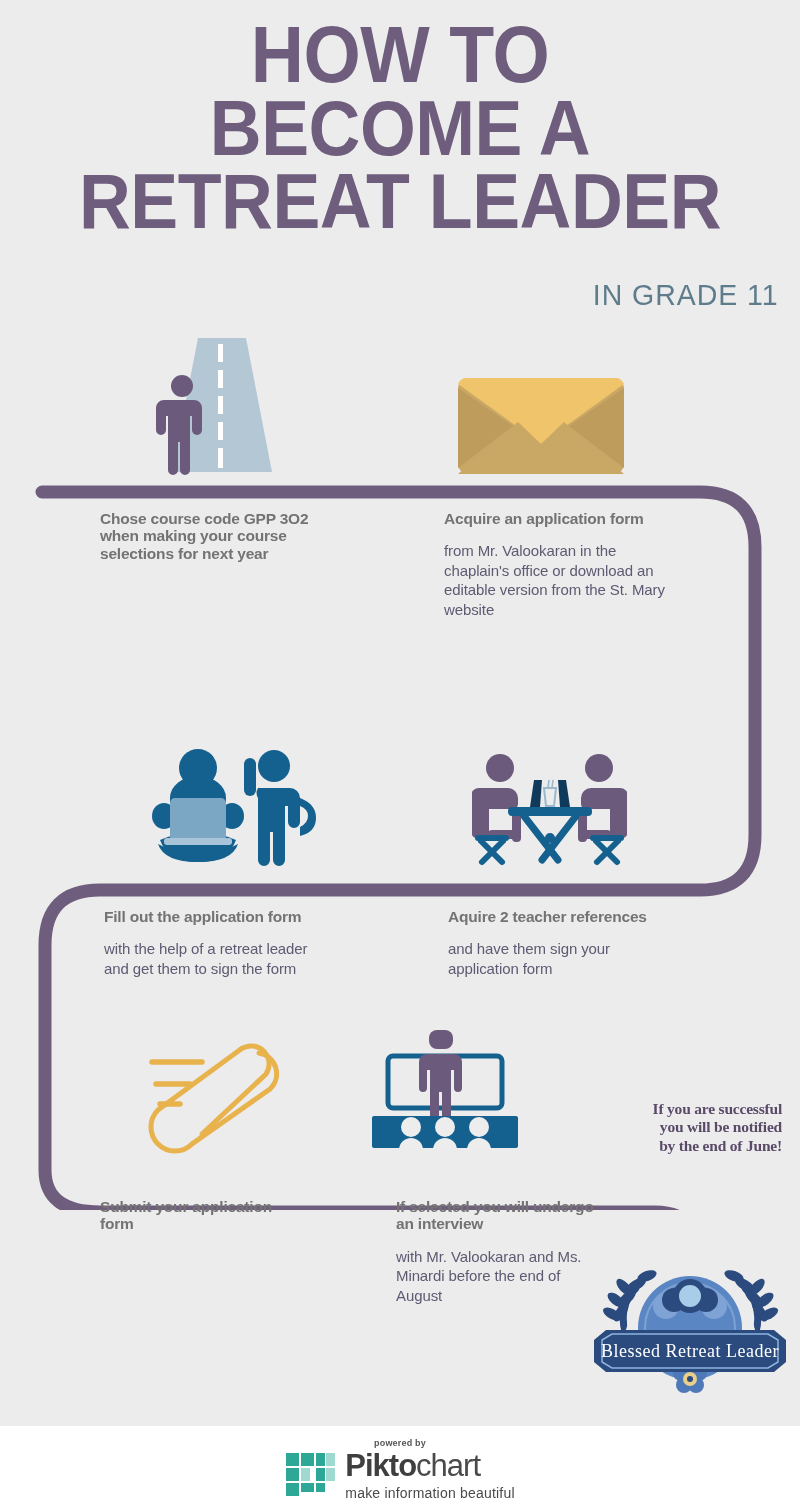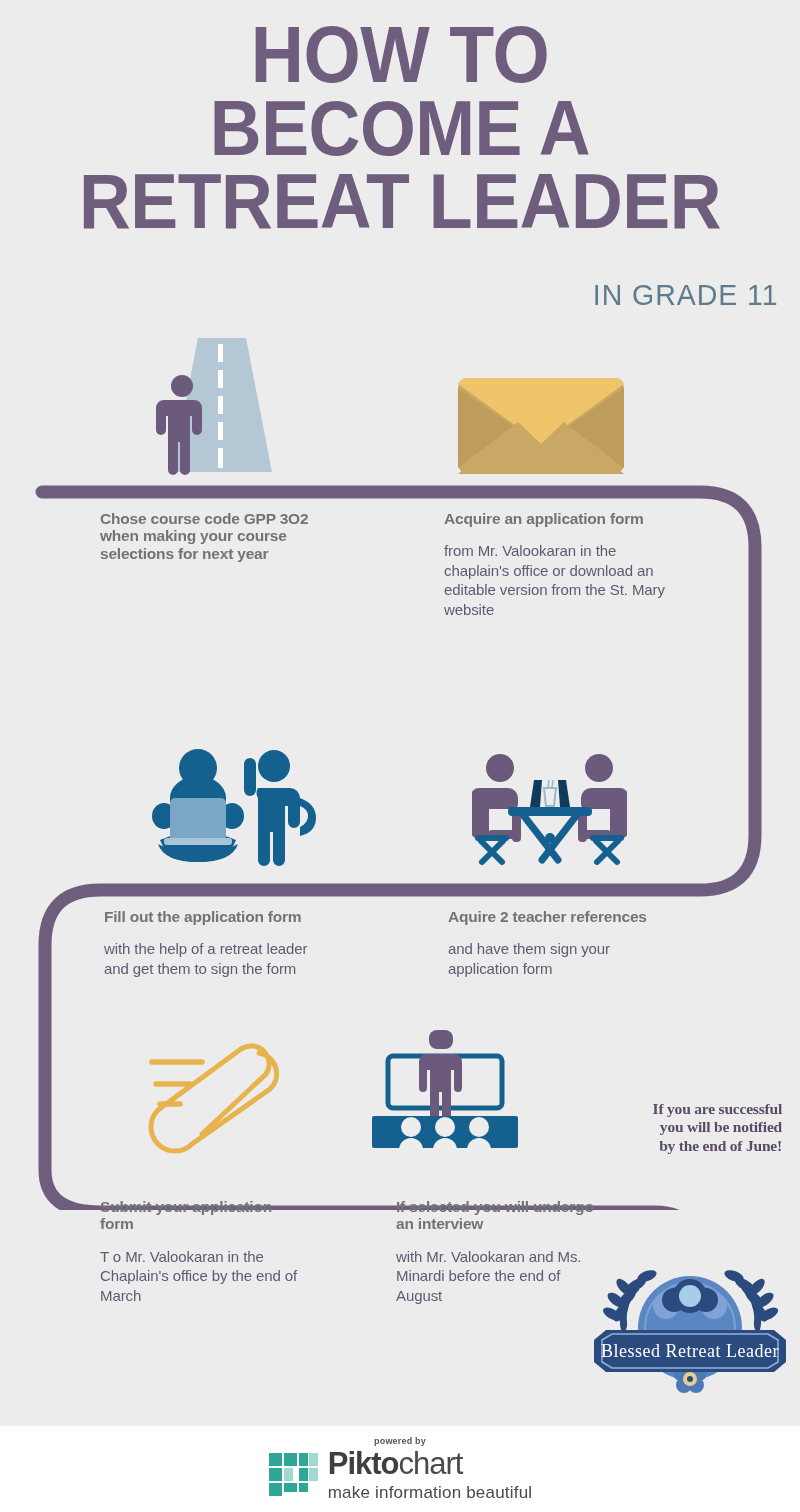--- a/index.html
+++ b/index.html
@@ -56,21 +56,21 @@
   
   .footer{
     position:absolute;left:0;bottom:0;width:800px;height:86px;
     background:#FFFFFF;display:flex;flex-direction:column;
     align-items:center;justify-content:center;
   }
   .pb{font-size:9px;color:#555;font-weight:bold;margin-bottom:2px;letter-spacing:0.2px;}
   .logo-row{display:flex;align-items:center;gap:8px;}
   .pikto-word{font-size:31px;color:#3F3F3F;font-weight:bold;letter-spacing:-1px;line-height:1;}
   .pikto-word em{font-style:normal;font-weight:normal;color:#4A4A4A;}
-  .pikto-tag{font-size:17px;color:#4A4A4A;letter-spacing:0.2px;margin-top:4px;}
+  .pikto-tag{font-size:14px;color:#4A4A4A;letter-spacing:0.2px;margin-top:4px;}
 </style>
 </head>
 <body>
 
 <div class="canvas">
 
   <div class="title-block">
     <div class="title-line t1">HOW TO</div>
     <div class="title-line t2">BECOME A</div>
     <div class="title-line t3">RETREAT LEADER</div>
@@ -214,21 +214,20 @@
   </div>
 
   <div class="note" style="right:18px;top:1100px;width:230px;">
     <div>If you are successful</div>
     <div>you will be notified</div>
     <div>by the end of June!</div>
   </div>
 
   <div class="blk" style="left:100px;top:1198px;width:205px;">
     <h3>Submit your application form</h3>
-    <p>T o Mr. Valookaran in the Chaplain's office by the end of March</p>
   </div>
 
   <div class="blk" style="left:356px;top:1198px;width:200px;margin-left:40px;">
     <h3>If selected you will undergo an interview</h3>
     <p>with Mr. Valookaran and Ms. Minardi before the end of August</p>
   </div>
 
   <svg class="badge" style="left:588px;top:1252px;" width="205" height="150" viewBox="0 0 205 150">
 
     <g fill="#2B4A7E">

